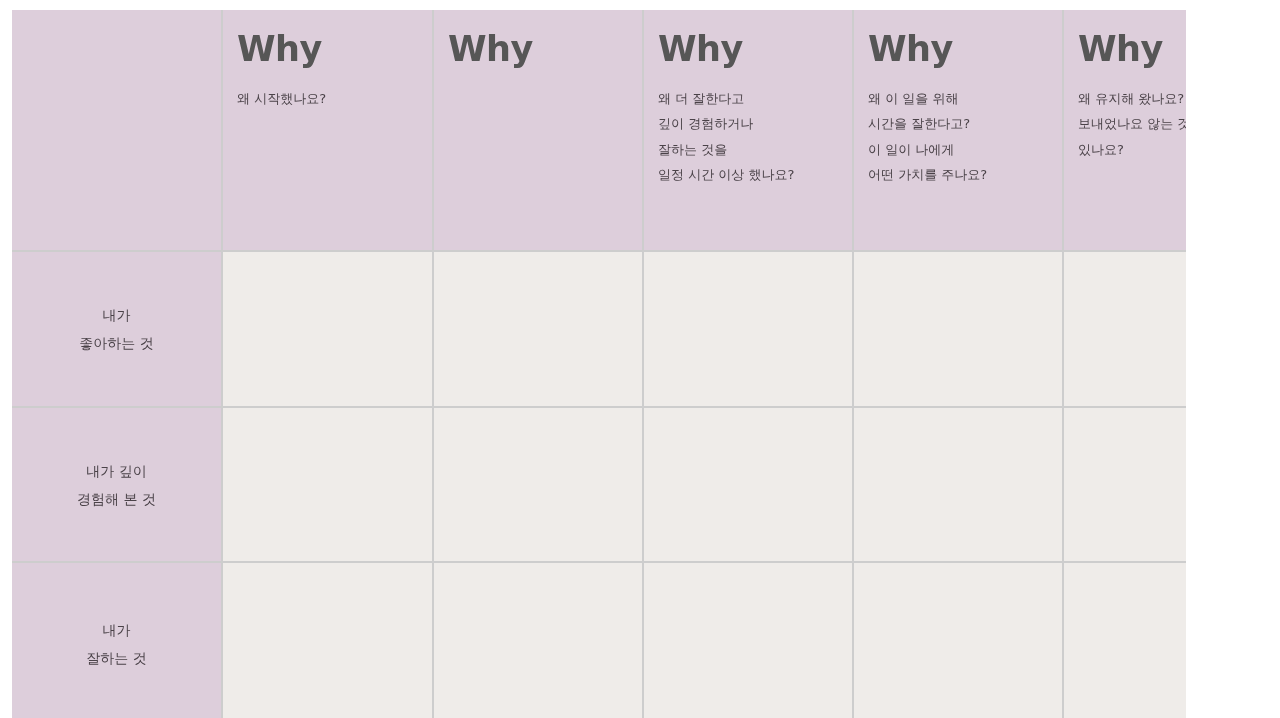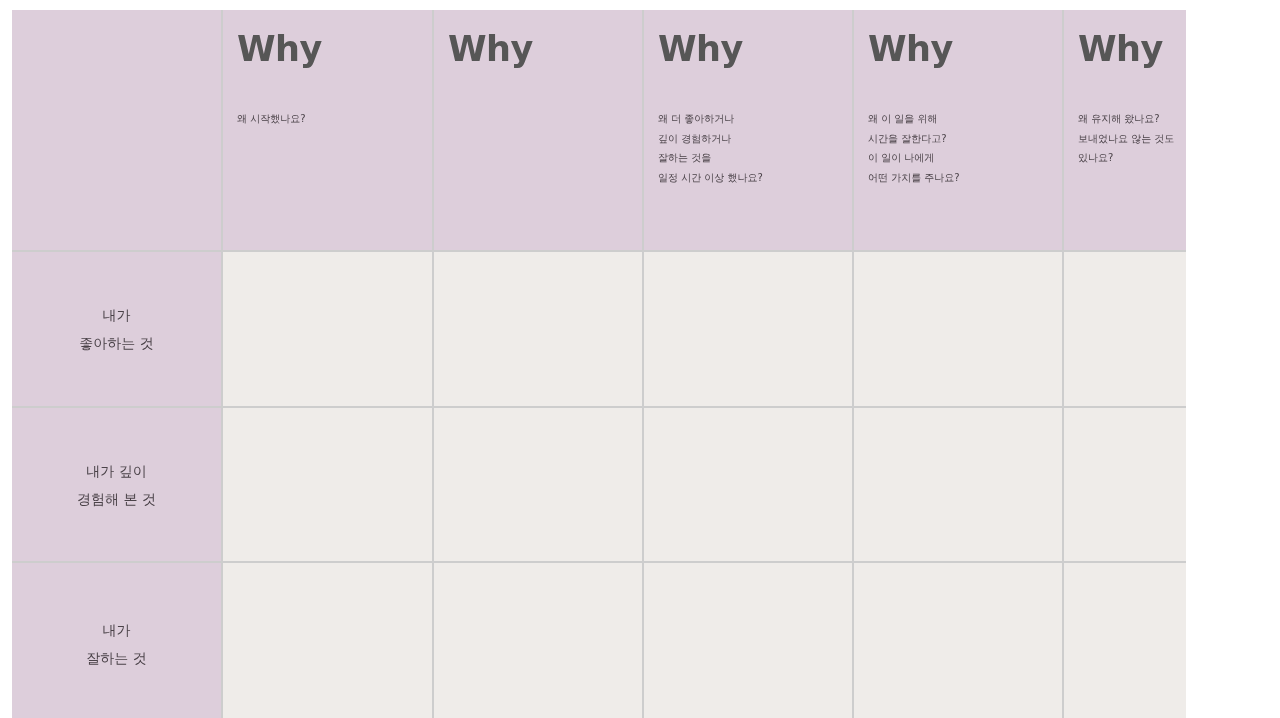--- a/index.html
+++ b/index.html
@@ -48,22 +48,22 @@
     font-size: 35px;
     font-weight: 700;
     color: #565656;
     letter-spacing: -0.5px;
     line-height: 1.0;
     margin: 0 0 0 0;
     font-family: "DejaVu Sans", "Liberation Sans", sans-serif;
   }
 
   .head-sub {
-    margin-top: 42px;
-    font-size: 10px;
+    margin-top: 19px;
+    font-size: 13px;
     line-height: 1.95;
     color: #4a4248;
     white-space: pre-line;
     font-family: "DejaVu Sans", "Liberation Sans", sans-serif;
   }
 
   
   .rowlabel {
     background: #ddcedb;
     display: flex;
@@ -95,21 +95,21 @@
     <div class="head-title">Why</div>
     <div class="head-sub">왜 시작했나요?</div>
   </div>
 
   <div class="cell head">
     <div class="head-title">Why</div>
   </div>
 
   <div class="cell head">
     <div class="head-title">Why</div>
-    <div class="head-sub">왜 더 좋아하거나
+    <div class="head-sub">왜 더 잘한다고
 깊이 경험하거나
 잘하는 것을
 일정 시간 이상 했나요?</div>
   </div>
 
   <div class="cell head">
     <div class="head-title">Why</div>
     <div class="head-sub">왜 이 일을 위해
 시간을 잘한다고?
 이 일이 나에게

